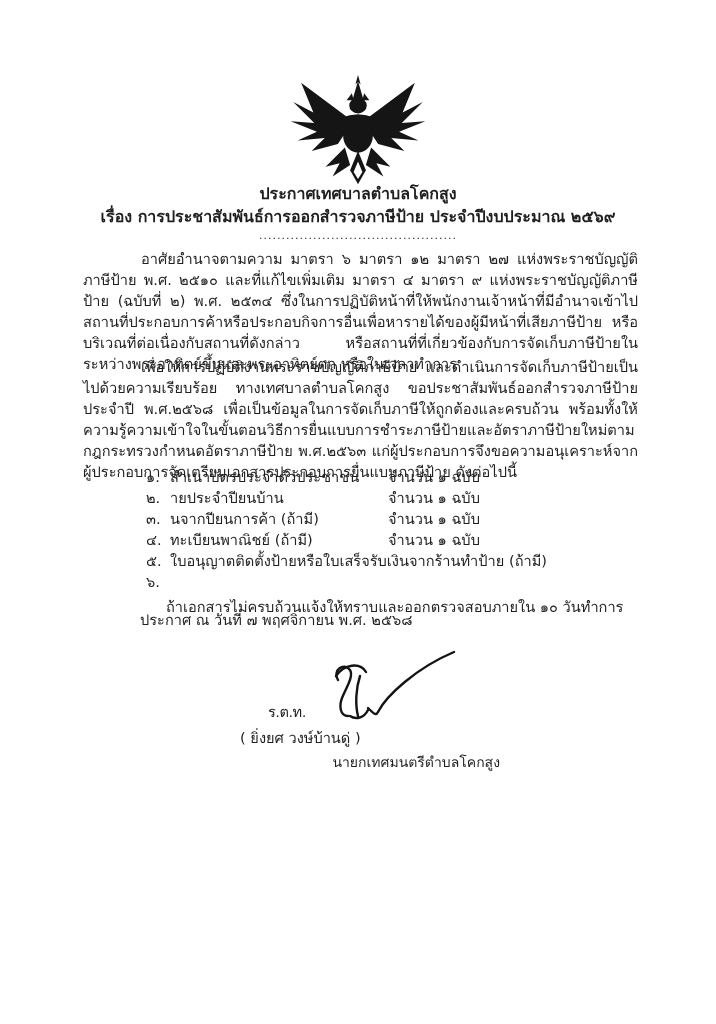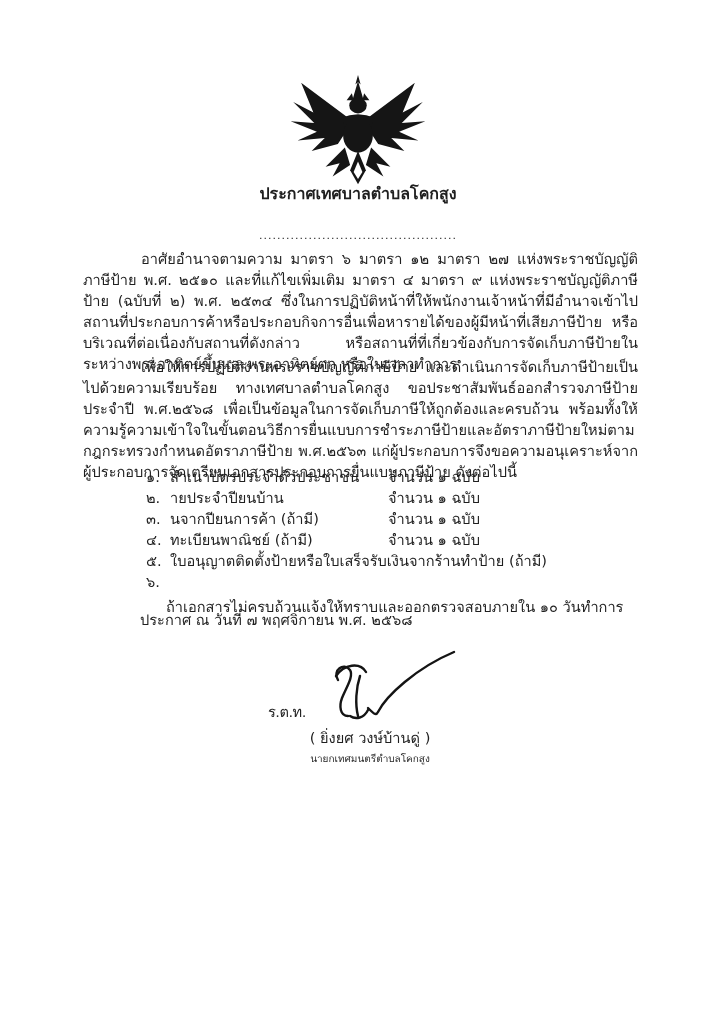--- a/index.html
+++ b/index.html
@@ -62,25 +62,25 @@
   }
   .sig-block{position:absolute;top:650px;left:240px;width:260px;}
   .sig-rank{
     position:absolute;top:50px;left:28px;
     font-size:14.6px;
     font-family:Liberation Serif, serif;
   }
   .sig-scribble{position:absolute;top:0;left:72px;}
   .sig-name{
     position:absolute;top:76px;left:0;width:260px;
-    text-align:center;font-size:14.6px;
+    text-align:left;font-size:14.6px;
   }
   .sig-position{
     position:absolute;top:101px;left:0;width:260px;
-    text-align:center;font-size:10px;
+    text-align:right;font-size:14px;
   }
 </style>
 </head>
 <body>
 
 <div class="page">
 
   <div class="emblem">
     <svg width="150" height="112" viewBox="0 0 170 128">
       <g fill="#151515">
@@ -104,20 +104,21 @@
         <path d="M100,84 L122,106 L106,102 L114,117 L94,104 Z"></path>
 
         <path d="M85,88 L76,110 L85,126 L94,110 Z"></path>
         <path d="M85,100 L80,112 L85,120 L90,112 Z" fill="#ffffff"></path>
       </g>
     </svg>
   </div>
 
   <div class="title-block">
     <div>ประกาศเทศบาลตำบลโคกสูง</div>
+    <div>เรื่อง การประชาสัมพันธ์การออกสำรวจภาษีป้าย ประจำปีงบประมาณ ๒๕๖๙</div>
   </div>
 
   <div class="divider">............................................</div>
 
   <div class="para para1">อาศัยอำนาจตามความ มาตรา ๖ มาตรา ๑๒ มาตรา ๒๗ แห่งพระราชบัญญัติภาษีป้าย พ.ศ. ๒๕๑๐ และที่แก้ไขเพิ่มเติม มาตรา ๔ มาตรา ๙ แห่งพระราชบัญญัติภาษีป้าย (ฉบับที่ ๒) พ.ศ. ๒๕๓๔ ซึ่งในการปฏิบัติหน้าที่ให้พนักงานเจ้าหน้าที่มีอำนาจเข้าไปสถานที่ประกอบการค้าหรือประกอบกิจการอื่นเพื่อหารายได้ของผู้มีหน้าที่เสียภาษีป้าย หรือบริเวณที่ต่อเนื่องกับสถานที่ดังกล่าว หรือสถานที่ที่เกี่ยวข้องกับการจัดเก็บภาษีป้ายในระหว่างพระอาทิตย์ขึ้นและพระอาทิตย์ตก หรือในเวลาทำการ</div>
   <div class="para para2">เพื่อให้การปฏิบัติงานพระราชบัญญัติภาษีป้าย และดำเนินการจัดเก็บภาษีป้ายเป็นไปด้วยความเรียบร้อย ทางเทศบาลตำบลโคกสูง ขอประชาสัมพันธ์ออกสำรวจภาษีป้ายประจำปี พ.ศ.๒๕๖๘ เพื่อเป็นข้อมูลในการจัดเก็บภาษีให้ถูกต้องและครบถ้วน พร้อมทั้งให้ความรู้ความเข้าใจในขั้นตอนวิธีการยื่นแบบการชำระภาษีป้ายและอัตราภาษีป้ายใหม่ตามกฎกระทรวงกำหนดอัตราภาษีป้าย พ.ศ.๒๕๖๓ แก่ผู้ประกอบการจึงขอความอนุเคราะห์จากผู้ประกอบการจัดเตรียมเอกสารประกอบการยื่นแบบภาษีป้าย ดังต่อไปนี้</div>
 
   <div class="doc-list">
     <div class="doc-row">
       <span class="doc-no">๑.</span>

